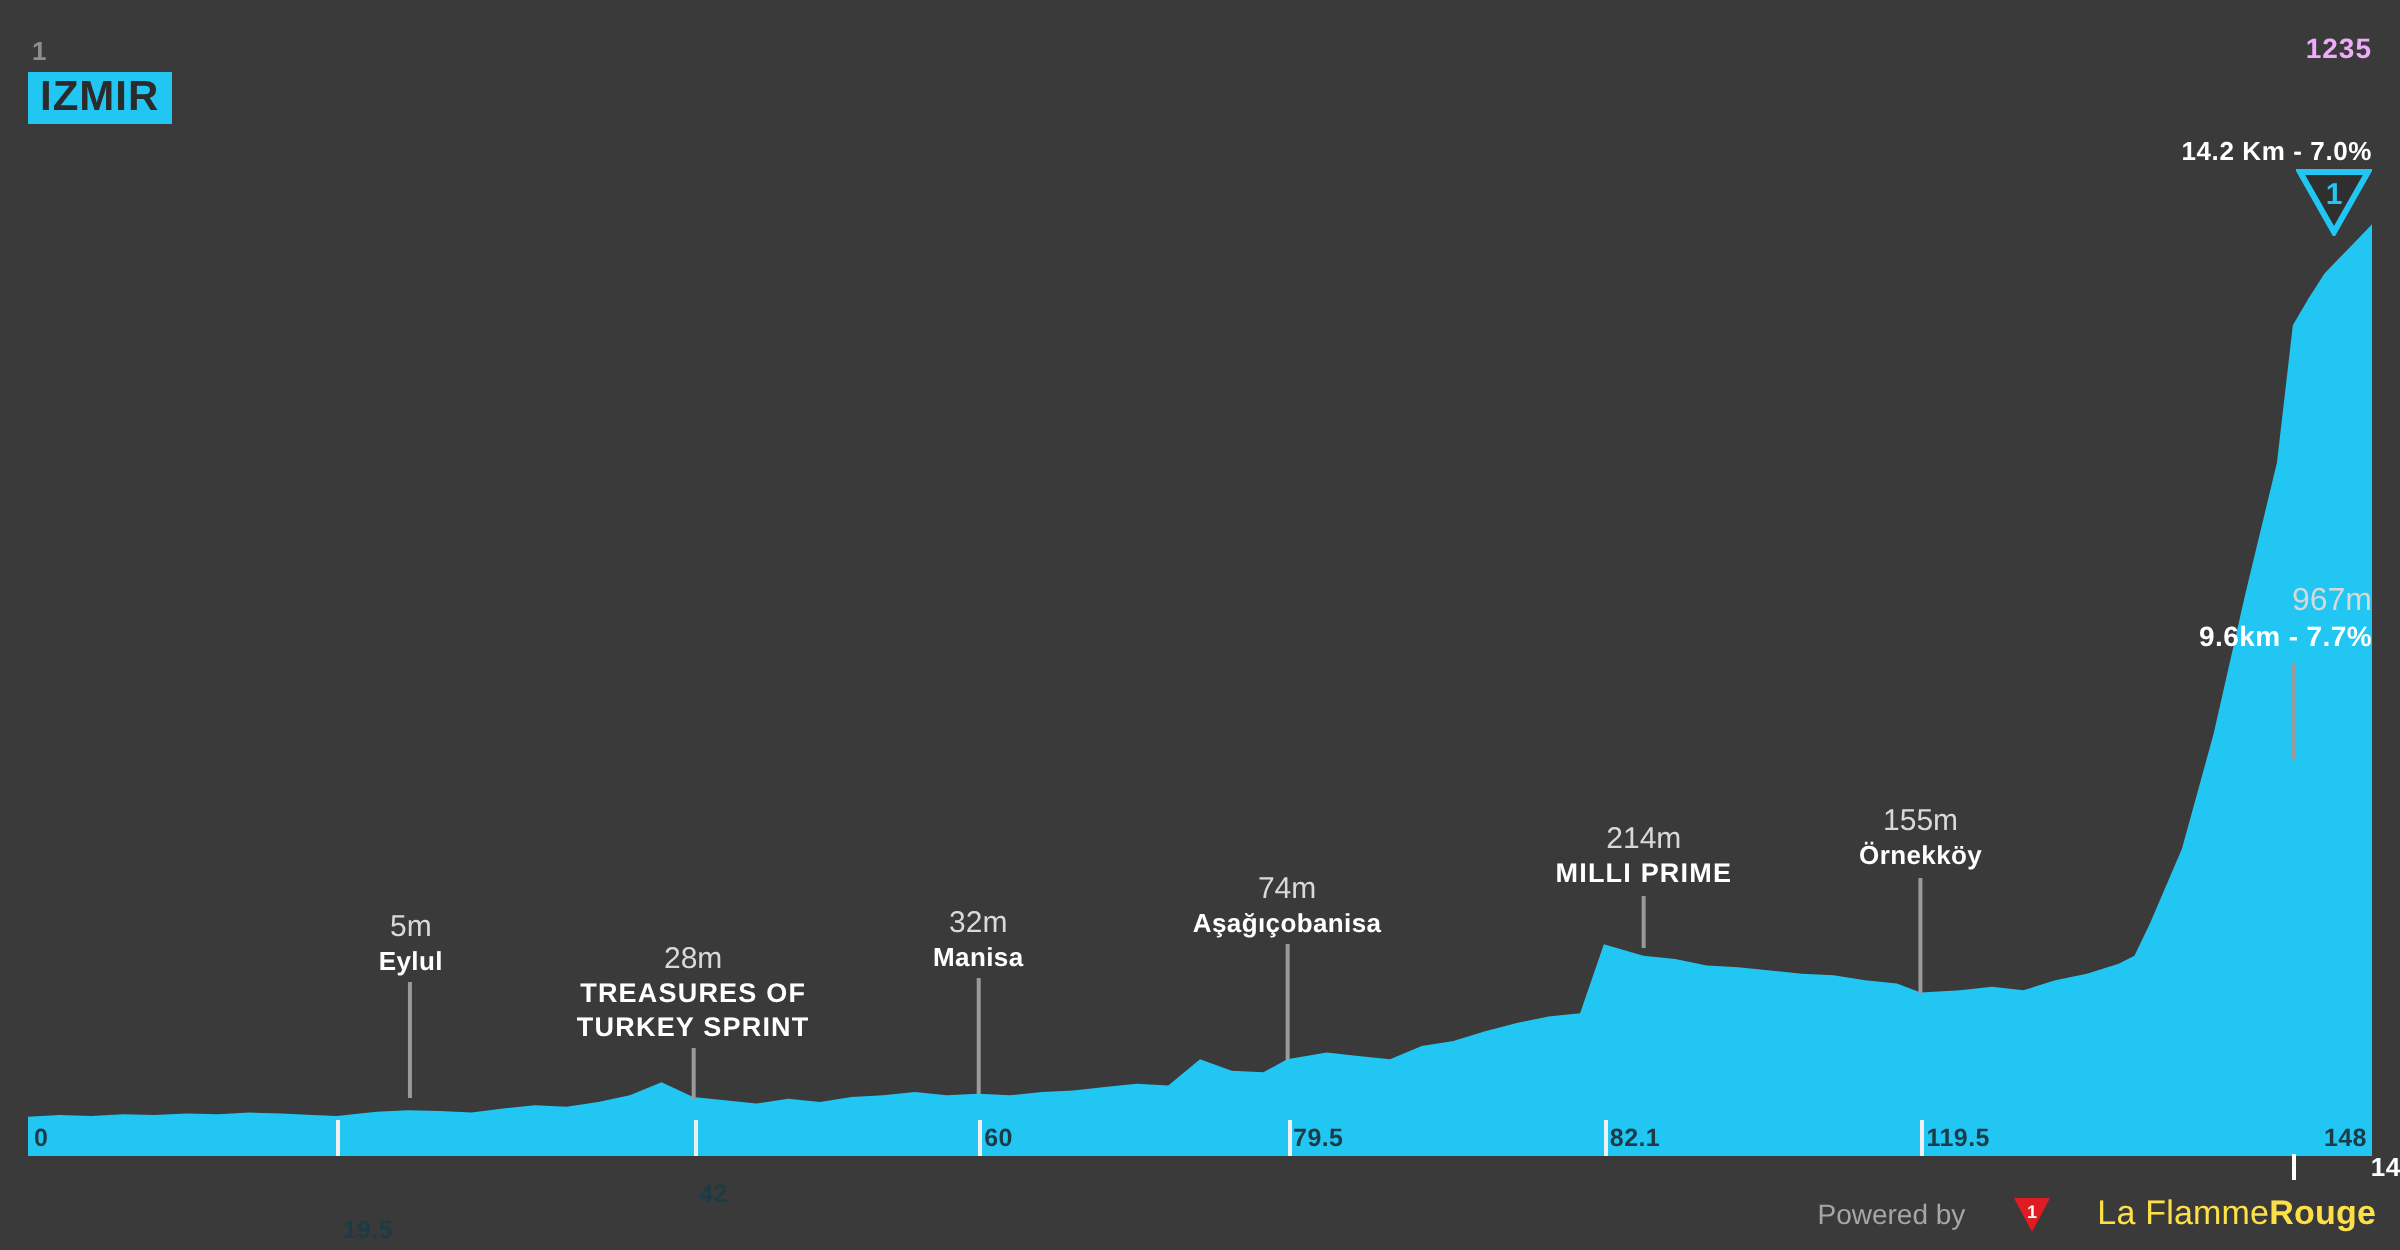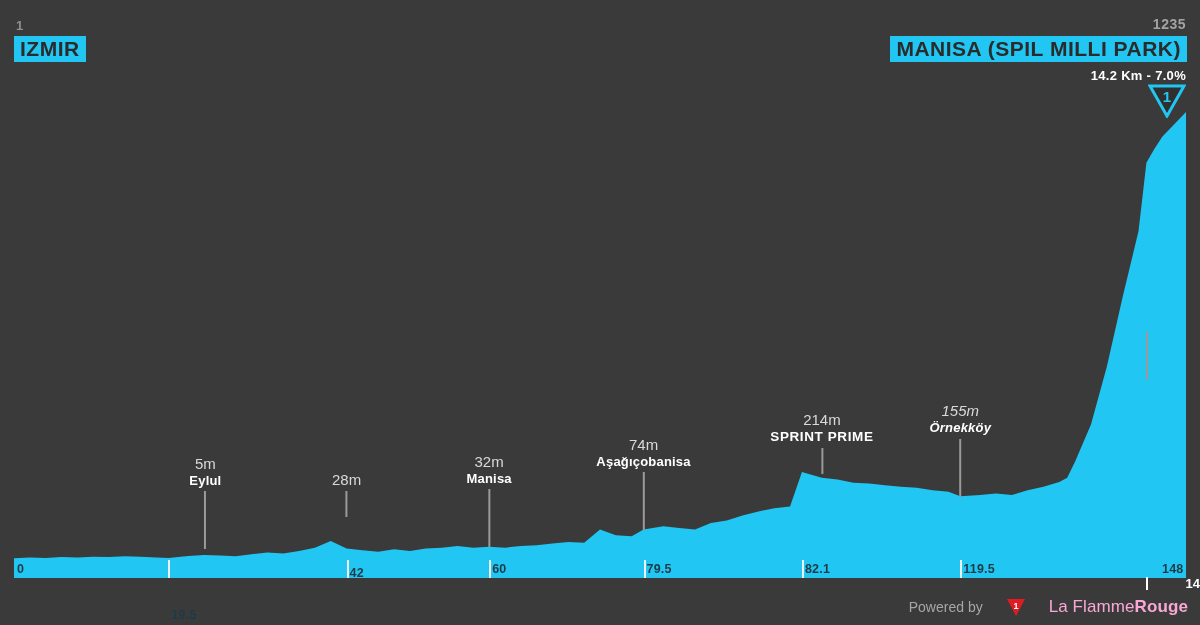--- a/index.html
+++ b/index.html
@@ -17,21 +17,21 @@
     font-size:13px; font-weight:700; color:#8e8e8e; letter-spacing:.5px;
   }
   .start-name{
     position:absolute; left:14px; top:36px;
     background:#22c6f2; color:#2b2b2b;
     font-size:21px; font-weight:700; letter-spacing:.5px;
     padding:2px 6px 3px 6px; line-height:1;
   }
   .finish-num{
     position:absolute; right:14px; top:16px;
-    font-size:14px; font-weight:700; color:#a3a3a3; letter-spacing:.5px;
+    font-size:14px; font-weight:700; color:#f0abfc; letter-spacing:.5px;
     text-align:right;
   }
   .finish-name{
     position:absolute; right:13px; top:36px;
     background:#22c6f2; color:#2b2b2b;
     font-size:21px; font-weight:700; letter-spacing:.5px;
     padding:2px 6px 3px 6px; line-height:1; white-space:nowrap;
   }
   .finish-stats{
     position:absolute; right:14px; top:68px;
@@ -78,87 +78,91 @@
     position:absolute; font-size:13px; font-weight:700; color:#ffffff; letter-spacing:.2px;
   }
   .finish-km-tick{ position:absolute; width:2px; height:13px; background:#ffffff; }
 
   
   .footer{
     position:absolute; right:12px; bottom:8px;
     display:flex; align-items:center; gap:23px;
   }
   .footer .pw{ font-size:14px; color:#a6a6a6; font-weight:400; }
-  .footer .lfr{ font-size:17px; color:#f9a8d4; font-weight:400; letter-spacing:.1px; }
+  .footer .lfr{ font-size:17px; color:#fde047; font-weight:400; letter-spacing:.1px; }
   .footer .lfr b{ font-weight:700; }
   .footer .tri{ width:20px; height:20px; }
 </style>
 </head>
 <body>
 
 <div class="stage">
 
   <div class="start-num">1</div>
   <div class="start-name">IZMIR</div>
 
   <div class="finish-num">1235</div>
-  <div class="finish-name">MANISA (SPIL MILLI PARK)</div>
   <div class="finish-stats">14.2 Km - 7.0%</div>
 
   <div class="cat-tri">
     <svg width="38" height="34" viewBox="0 0 38 34">
       <polygon points="2,2 36,2 19,32" fill="#2f2f2f" stroke="#22c6f2" stroke-width="3"></polygon>
       <text x="19" y="18" text-anchor="middle" font-family="Liberation Sans, sans-serif" font-size="15" font-weight="700" fill="#22c6f2">1</text>
     </svg>
   </div>
 
   <svg id="profile" width="1200" height="625">
     <defs></defs>
     <path id="profile-path" fill="#22c6f2" stroke="none" d="M 14 578 L 14 558.3563636363637 L 29.84 557.53 L 45.68 557.95 L 61.51 557.12 L 77.35 557.53 L 93.19 556.71 L 109.03 557.12 L 124.86 556.30 L 140.70 556.71 L 156.54 557.53 L 168.42 557.95 L 188.22 555.89 L 204.05 555.07 L 219.89 555.48 L 235.73 556.30 L 251.57 554.25 L 267.41 552.60 L 283.24 553.43 L 299.08 550.96 L 314.92 547.67 L 330.76 541.10 L 346.59 548.49 L 362.43 550.14 L 378.27 551.78 L 394.11 549.32 L 409.95 550.96 L 425.78 548.49 L 441.62 547.67 L 457.46 546.03 L 473.30 547.67 L 489.14 546.85 L 504.97 547.67 L 520.81 546.03 L 536.65 545.21 L 552.49 543.56 L 568.32 541.92 L 584.16 542.74 L 600.00 529.59 L 615.84 535.35 L 631.68 536.17 L 643.55 529.59 L 663.35 526.31 L 679.19 527.95 L 695.03 529.59 L 710.86 523.02 L 726.70 520.55 L 742.54 515.62 L 758.38 511.51 L 774.22 508.23 L 790.05 506.58 L 801.93 472.07 L 821.73 477.82 L 837.57 479.46 L 853.41 482.75 L 869.24 483.57 L 885.08 485.21 L 900.92 486.86 L 916.76 487.68 L 932.59 490.15 L 948.43 491.79 L 960.31 496.31 L 980.11 495.08 L 995.95 493.43 L 1011.78 495.08 L 1027.62 490.15 L 1043.46 486.86 L 1059.30 481.93 L 1067.22 477.82 L 1075.14 461.38 L 1090.97 424.40 L 1106.81 366.87 L 1122.65 297.02 L 1138.49 231.27 L 1146.41 162.65 L 1154.32 149.09 L 1162.24 136.76 L 1170.16 128.55 L 1178.08 120.33 L 1186.00 112.11 L 1186 578 Z M 14 560 L 1186 560 L 1186 578 L 14 578 Z"></path>
   </svg>
 
+  <div class="summit">
+    <div class="alt">967m</div>
+    <div class="grad">9.6km - 7.7%</div>
+  </div>
   <div class="summit-stick" style="left: 1146.41px; top: 332px;"></div>
 
   <div id="poi-layer">
       <div class="poi" style="left: 168.419px; top: 455px; margin-left: 37px;">
         <div class="alt">5m</div>
         <div class="nm">Eylul</div>
         <div class="stick" style="height: 58px;"></div>
       </div>
       <div class="poi" style="left: 346.595px; top: 470.745px;">
         <div class="alt">28m</div>
+        <div class="nm caps">TREASURES OF<br>TURKEY SPRINT</div>
         <div class="stick" style="height: 26px;"></div>
       </div>
       <div class="poi" style="left: 489.135px; top: 452.851px;">
         <div class="alt">32m</div>
         <div class="nm">Manisa</div>
         <div class="stick" style="height: 58px;"></div>
       </div>
       <div class="poi" style="left: 643.554px; top: 435.593px;">
         <div class="alt">74m</div>
         <div class="nm">Aşağıçobanisa</div>
         <div class="stick" style="height: 58px;"></div>
       </div>
       <div class="poi" style="left: 801.932px; top: 411.19px; margin-left: 20px;">
         <div class="alt">214m</div>
-        <div class="nm caps">SPRINT PRIME</div>
+        <div class="nm caps">MILLI PRIME</div>
         <div class="stick" style="height: 26px;"></div>
       </div>
-      <div class="poi" style="left: 960.311px; top: 402.309px; font-style: italic;">
+      <div class="poi" style="left: 960.311px; top: 402.309px;">
         <div class="alt">155m</div>
         <div class="nm">Örnekköy</div>
         <div class="stick" style="height: 58px;"></div>
       </div>
     </div>
 
   <div id="axis-layer">
       <div class="axis-lbl" style="top: 562px; left: 17px;">0</div>
       <div class="axis-lbl" style="top: 562px; left: 171.419px; margin-top: 46px;">19.5</div>
       <div class="axis-tickline" style="left: 168.419px; top: 560px; height: 18px;"></div>
-      <div class="axis-lbl" style="top: 566px; left: 349.595px;">42</div>
+      <div class="axis-lbl" style="top: 590px; left: 349.595px;">42</div>
       <div class="axis-tickline" style="left: 346.595px; top: 560px; height: 18px;"></div>
       <div class="axis-lbl" style="top: 562px; left: 492.135px;">60</div>
       <div class="axis-tickline" style="left: 489.135px; top: 560px; height: 18px;"></div>
       <div class="axis-lbl" style="top: 562px; left: 646.554px; text-align: center;">79.5</div>
       <div class="axis-tickline" style="left: 643.554px; top: 560px; height: 18px;"></div>
       <div class="axis-lbl" style="top: 562px; left: 804.932px;">82.1</div>
       <div class="axis-tickline" style="left: 801.932px; top: 560px; height: 18px;"></div>
       <div class="axis-lbl" style="top: 562px; left: 963.311px;">119.5</div>
       <div class="axis-tickline" style="left: 960.311px; top: 560px; height: 18px;"></div>
       <div class="axis-lbl" style="top: 562px; left: 1162px;">148</div>

